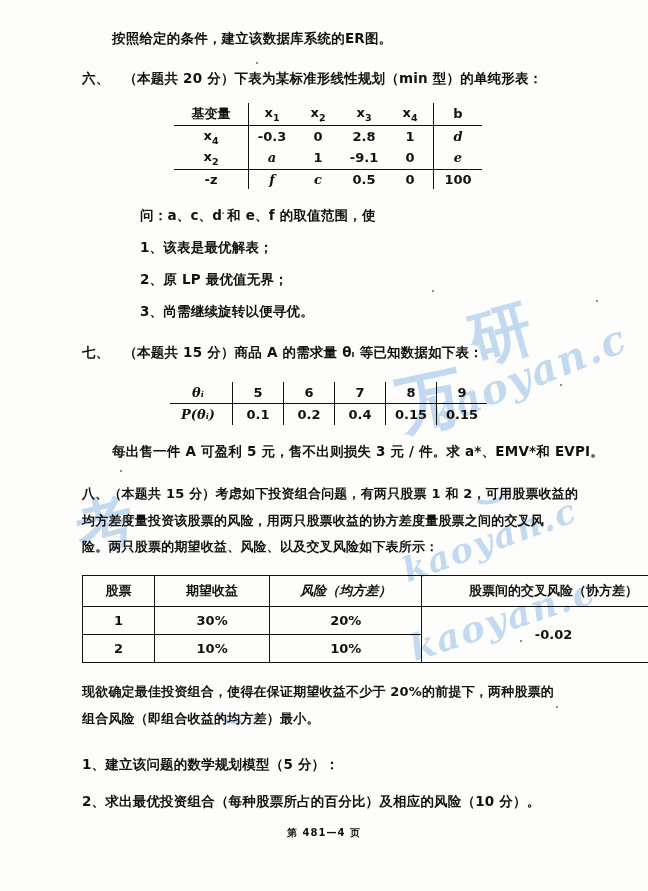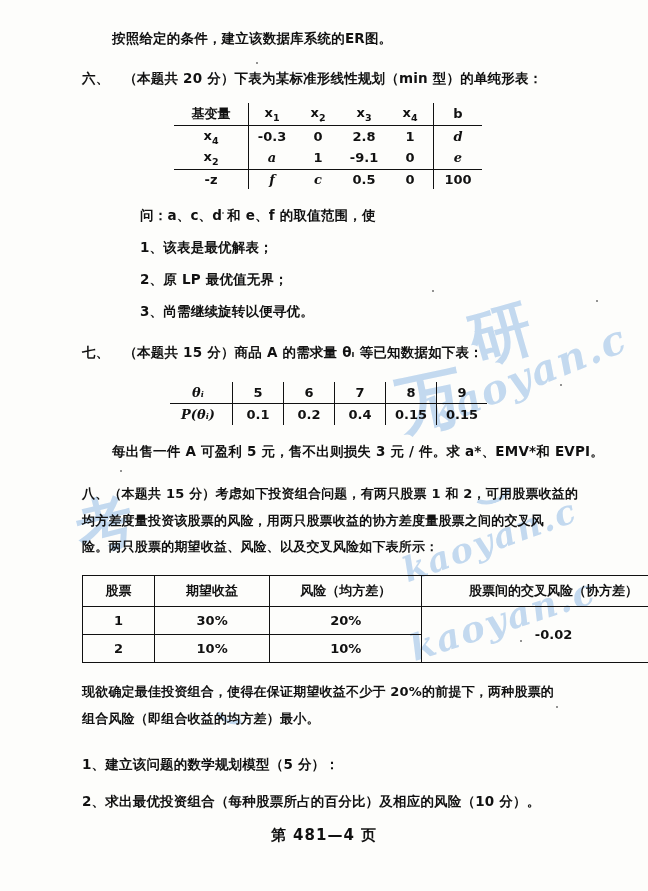--- a/index.html
+++ b/index.html
@@ -138,31 +138,31 @@
     font-weight: 700;
   }
   table.tbl3 td {
     border: 1.4px solid #111;
     text-align: center;
     padding: 6px 2px;
     font-weight: 700;
   }
   table.tbl3 .w1 { width: 58px; }
   table.tbl3 .w2 { width: 96px; }
-  table.tbl3 .w3 { width: 128px; }
+  table.tbl3 .w3 { width: 128px; font-style: italic; }
   table.tbl3 .w4 { width: 226px; }
 
   
   .footer {
     position: absolute;
     z-index: 3;
     left: 0; right: 0;
     top: 826px;
     text-align: center;
-    font-size: 15px;
+    font-size: 10px;
     font-weight: 700;
     letter-spacing: 1px;
   }
   
   .speck { position: absolute; background: #6f6f6f; border-radius: 50%; z-index: 2; }
 </style>
 </head>
 <body>
 
 <div class="page">

